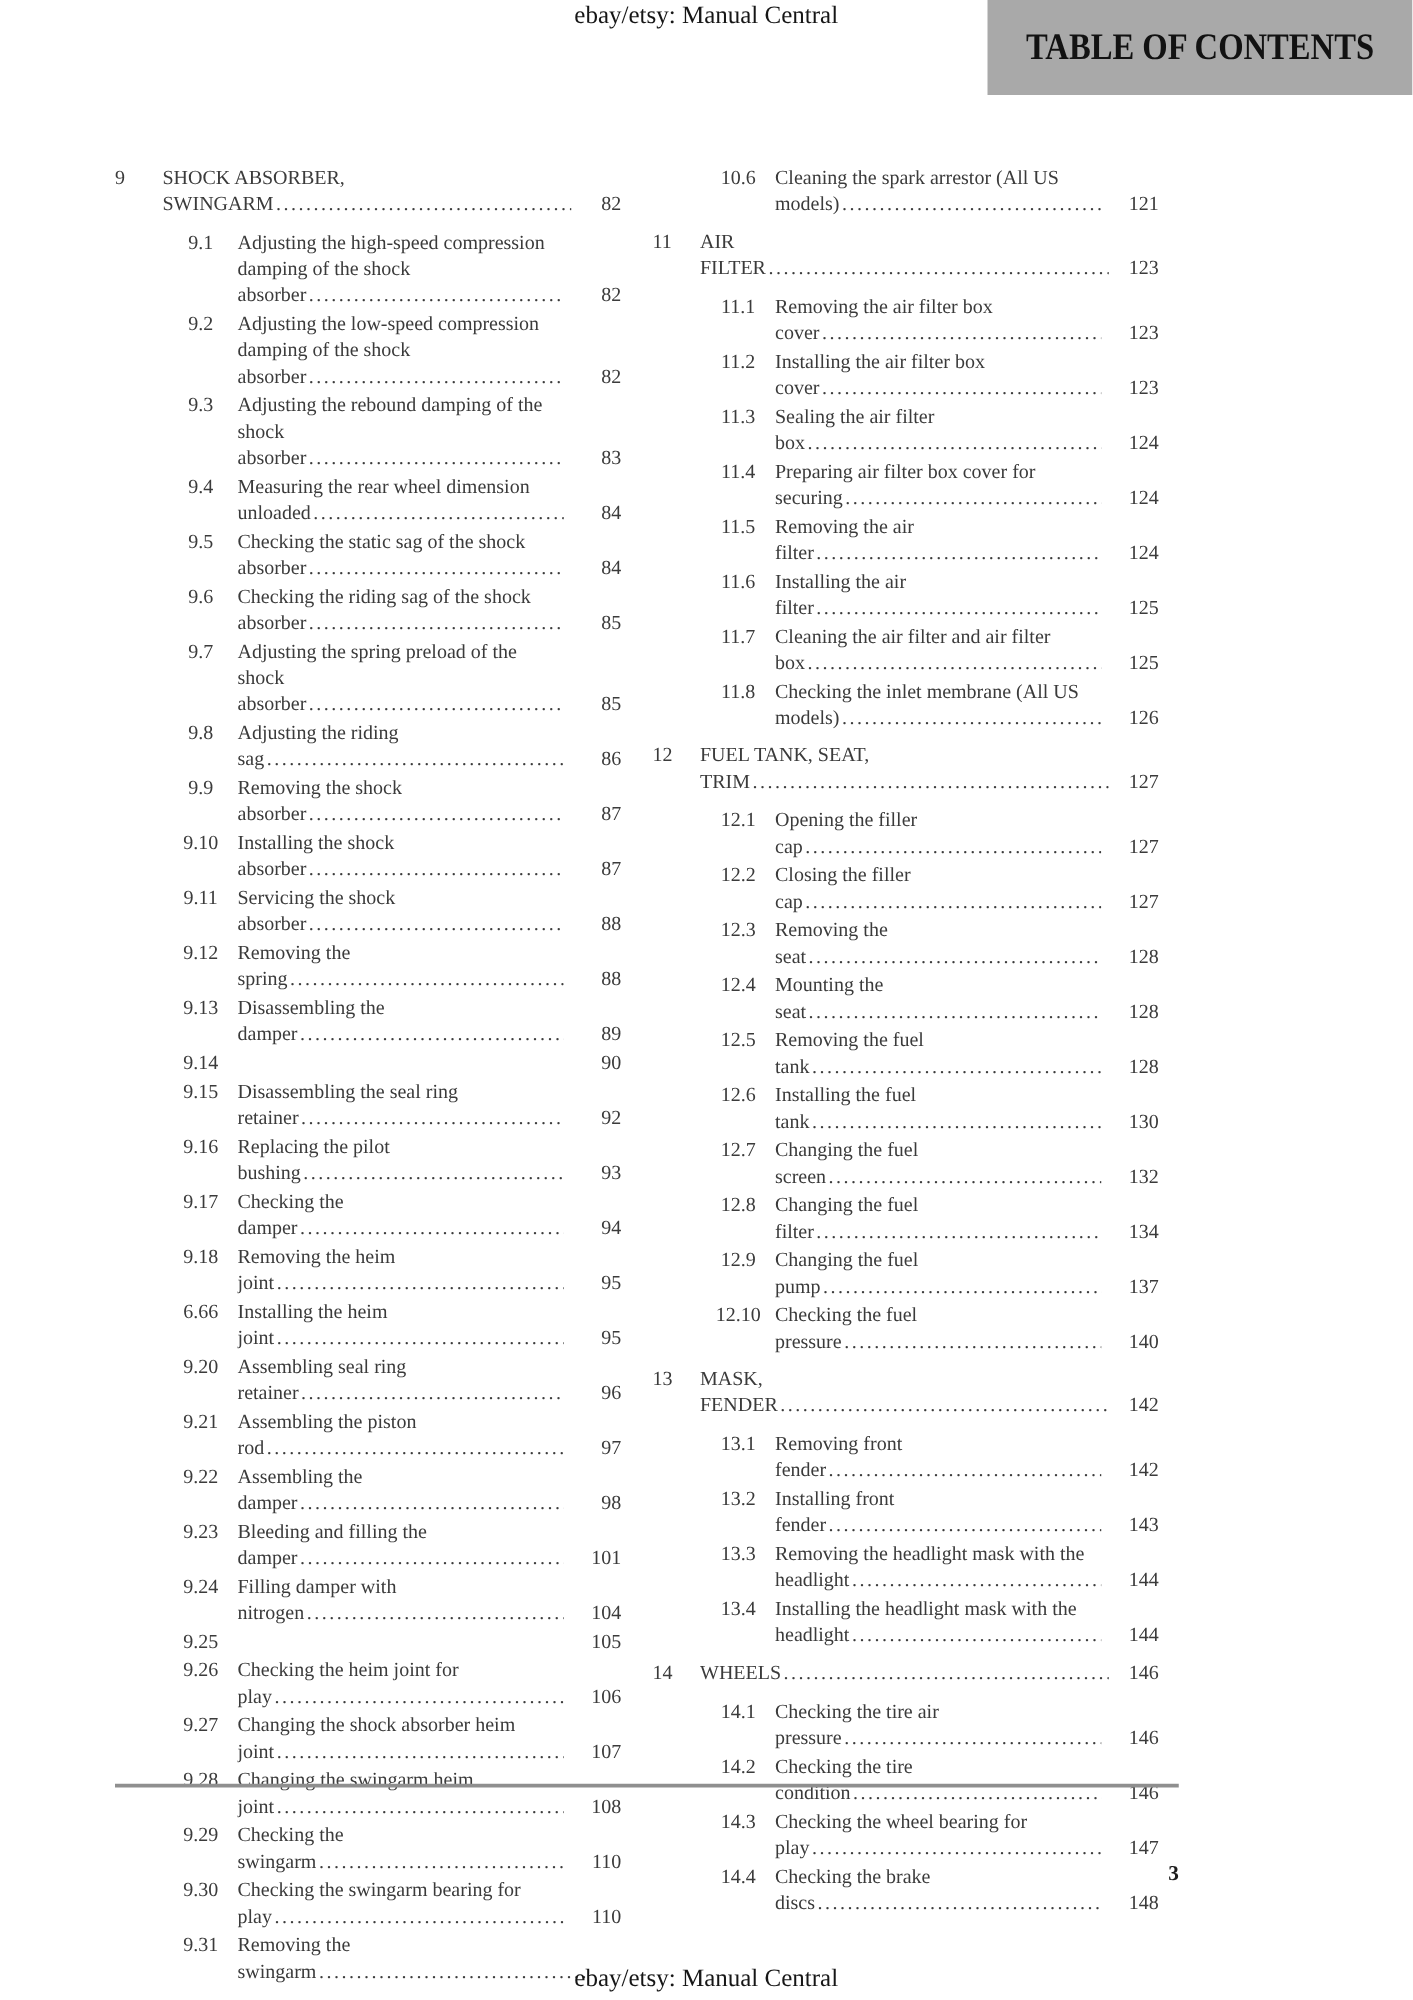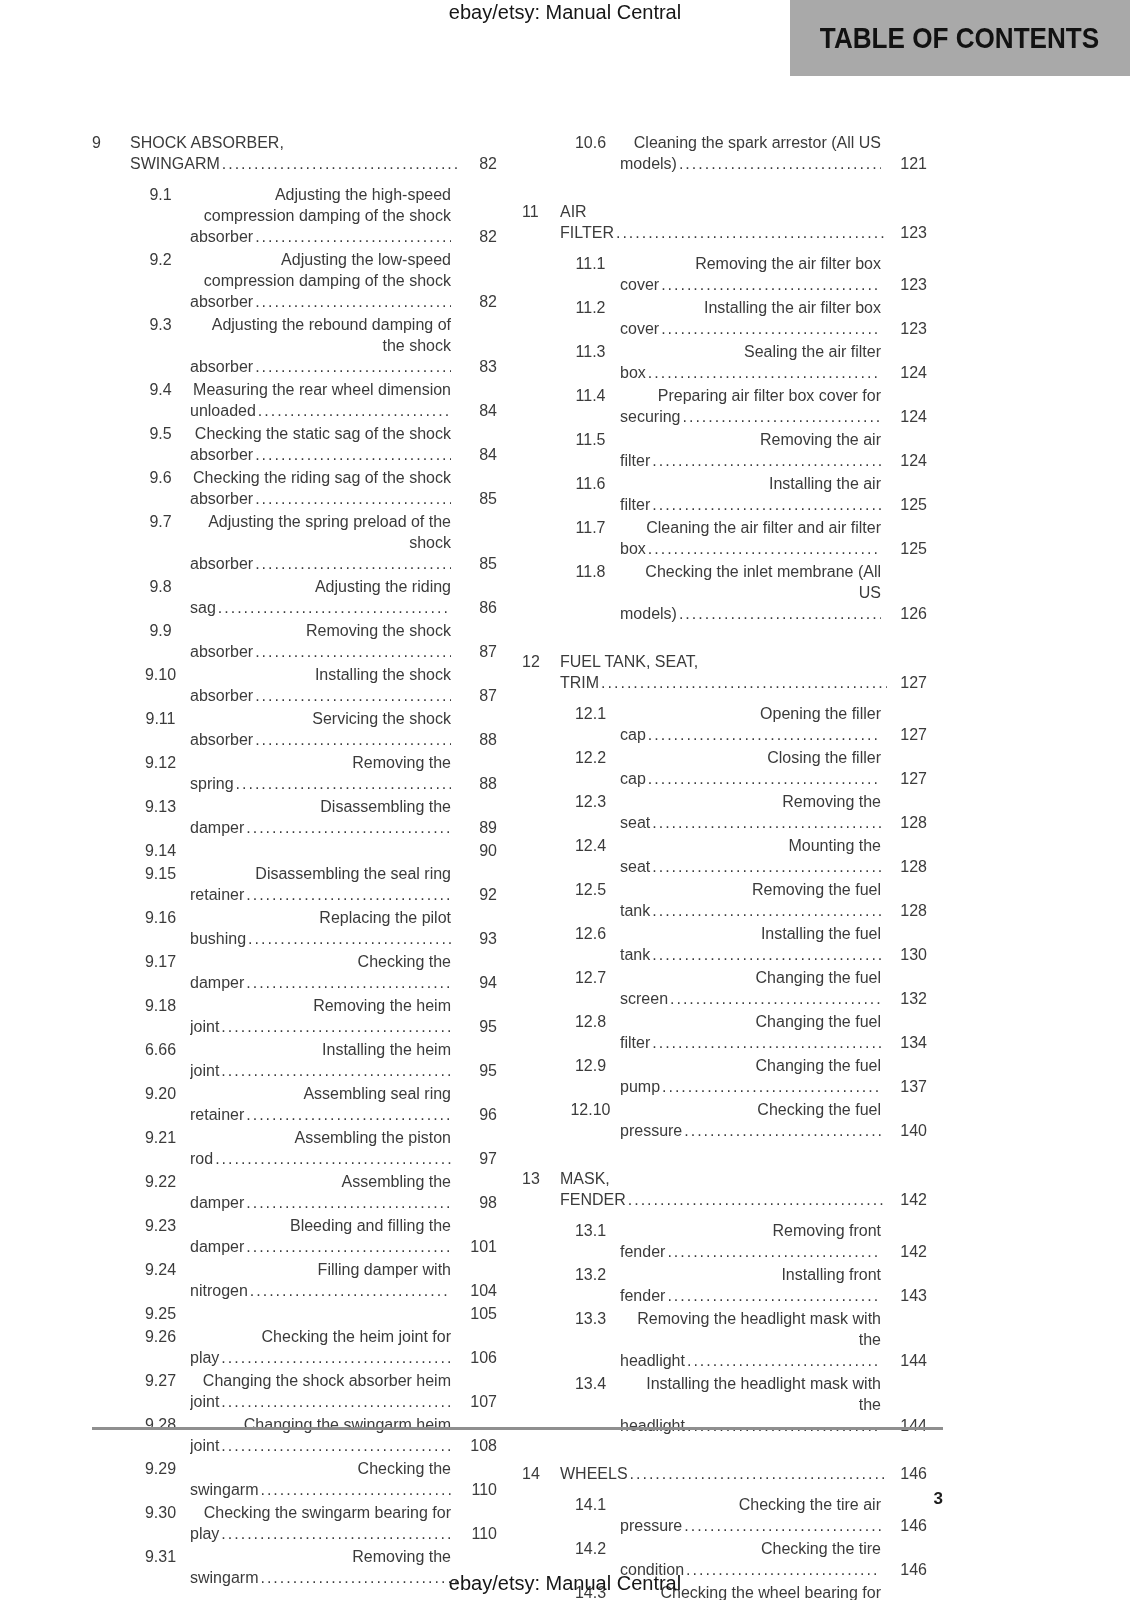--- a/index.html
+++ b/index.html
@@ -1,43 +1,43 @@
 <!DOCTYPE html>
 <html><head>
 <meta charset="utf-8">
 <style>
   html,body { margin:0; padding:0; }
   .page-canvas {
     position:relative; width:1130px; height:1600px; background:#ffffff;
-    font-family:Liberation Sans, sans-serif; color:#3b3b3b; overflow:hidden;
+    font-family:Liberation Serif, serif; color:#3b3b3b; overflow:hidden;
   }
   .header-label {
     position:absolute; top:1px; left:0; width:100%; text-align:center;
     font-size:20px; color:#161616;
   }
   .banner {
     position:absolute; top:0; left:790px; width:340px; height:76px;
     background:#a9a9a9; display:flex; align-items:center; justify-content:center;
   }
   .banner .banner-text {
     display:inline-block; font-size:30px; font-weight:bold; color:#121212;
     transform:scaleX(0.87); white-space:nowrap;
   }
   .toc { position:absolute; left:92px; top:132px; width:835px; display:flex; }
   .col { width:405px; flex:0 0 405px; }
   .col + .col { margin-left:25px; }
 
   .entry { display:flex; align-items:baseline; margin:0 0 2px 0; font-size:16px; line-height:21px; }
-  .lv1 { margin-top:27px; margin-bottom:10px; }
+  .lv1 { margin-top:9px; margin-bottom:10px; }
   .lv1:first-child { margin-top:0; }
   .num { flex:0 0 38px; }
   .lv2 { padding-left:39px; } .lv2 .num { flex:0 0 59px;text-align:center; }
   .ebody { flex:0 0 auto; overflow:hidden; padding-right:20px; margin-right:-20px; position:relative; }
   .lv1 .ebody { width:327px; }
-  .lv2 .ebody { width:261px;text-align:right; }
+  .lv2 .ebody { width:261px; }
   .t::after {
     content:"..........................................................................................................................................";
     letter-spacing:2px; margin-left:2px; color:#3b3b3b;
   }
   .pg {
     flex:1 1 auto; text-align:right; align-self:flex-end;
     background:#ffffff; padding-left:4px; position:relative; line-height:21px;
   }
   .divider { position:absolute; left:92px; top:1427px; width:851px; height:3px; background:#8f8f8f; }
   .page-num {

